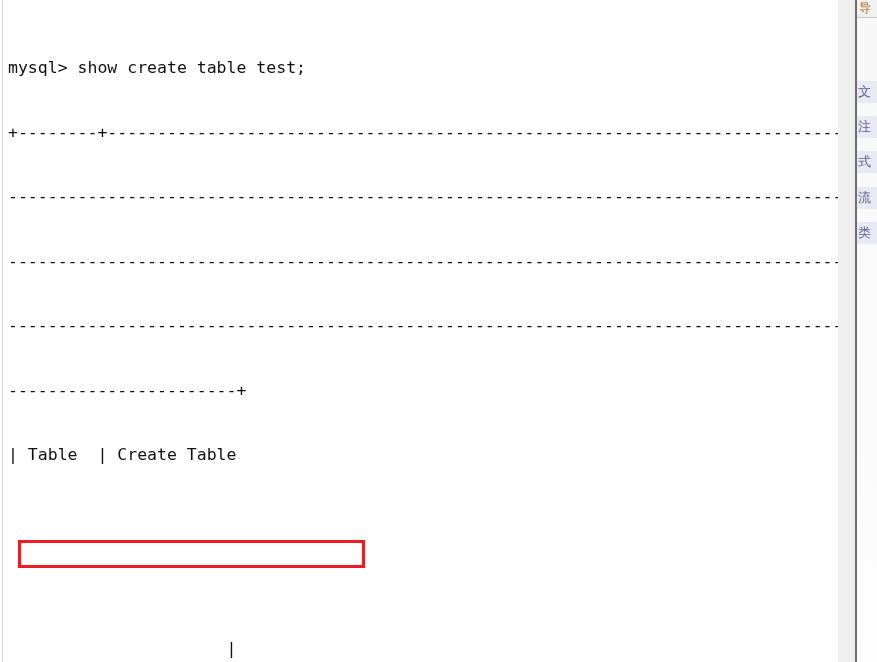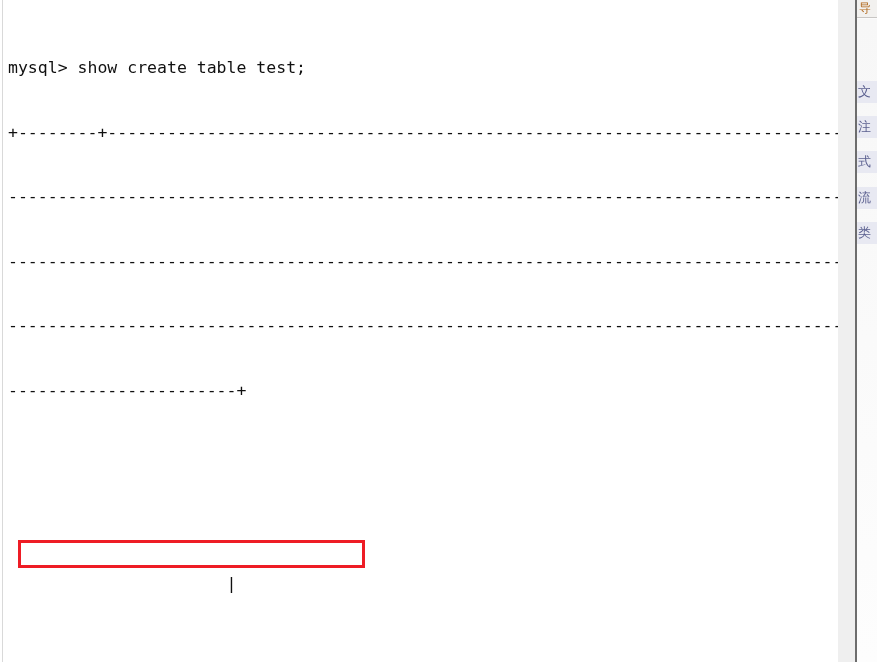--- a/index.html
+++ b/index.html
@@ -150,20 +150,21 @@
   <div id="console-pane">
     <div id="console-left-rule"></div>
 
     <div id="console-text">
       <span class="ln">mysql&gt; show create table test;</span>
       <span class="ln">+--------+------------------------------------------------------------------------------</span>
       <span class="ln">--------------------------------------------------------------------------------------</span>
       <span class="ln">--------------------------------------------------------------------------------------</span>
       <span class="ln">--------------------------------------------------------------------------------------</span>
       <span class="ln">-----------------------+</span>
+      <span class="ln">| Table  | Create Table</span>
       <span class="ln"></span>
       <span class="ln"></span>
       <span class="ln">                      |</span>
       
       
       
       
       
       
       

